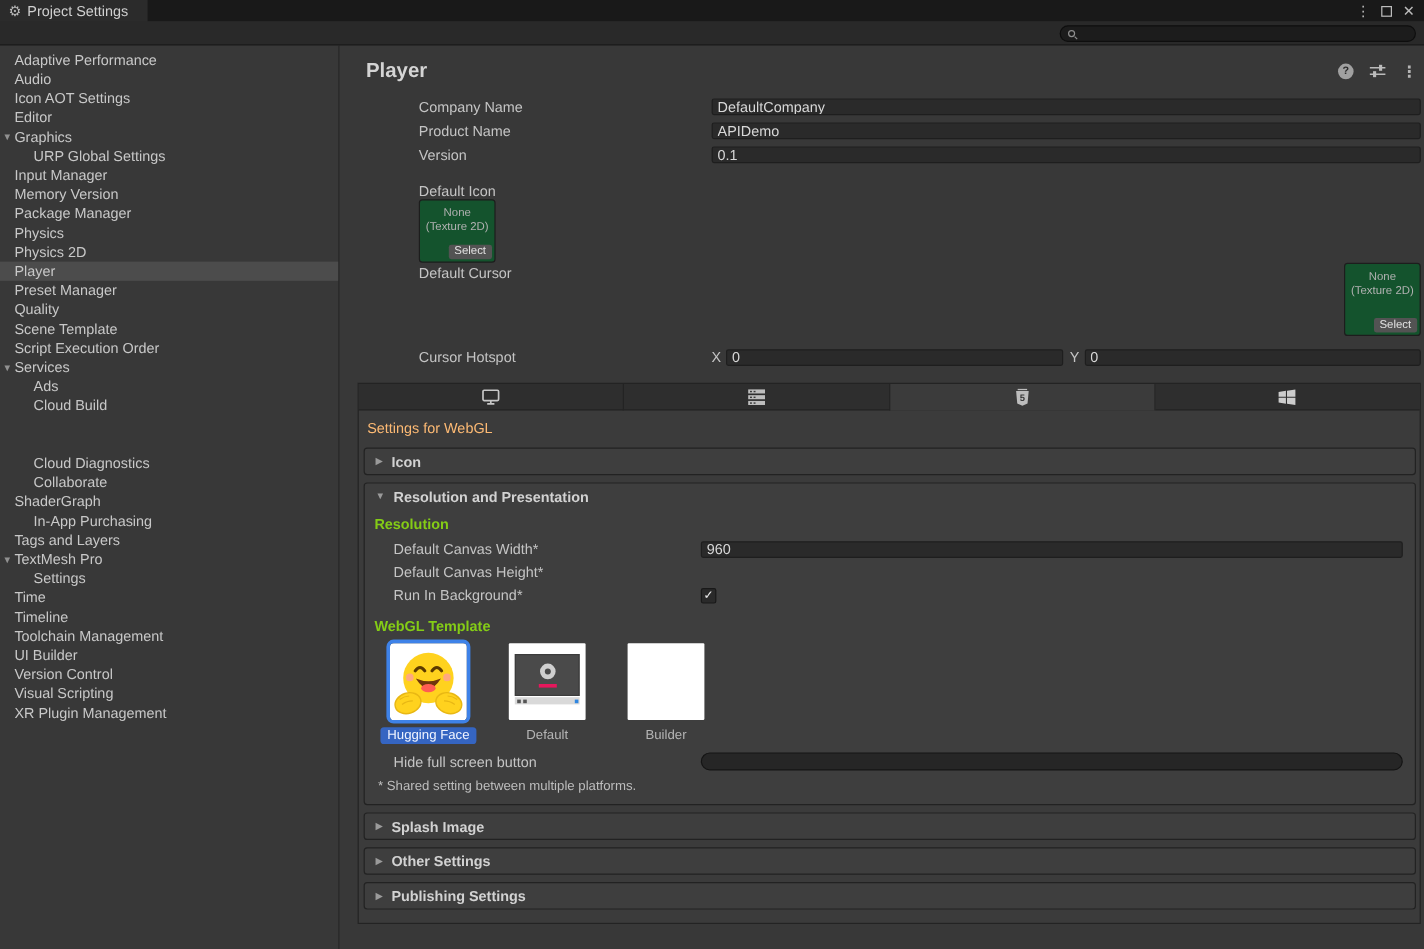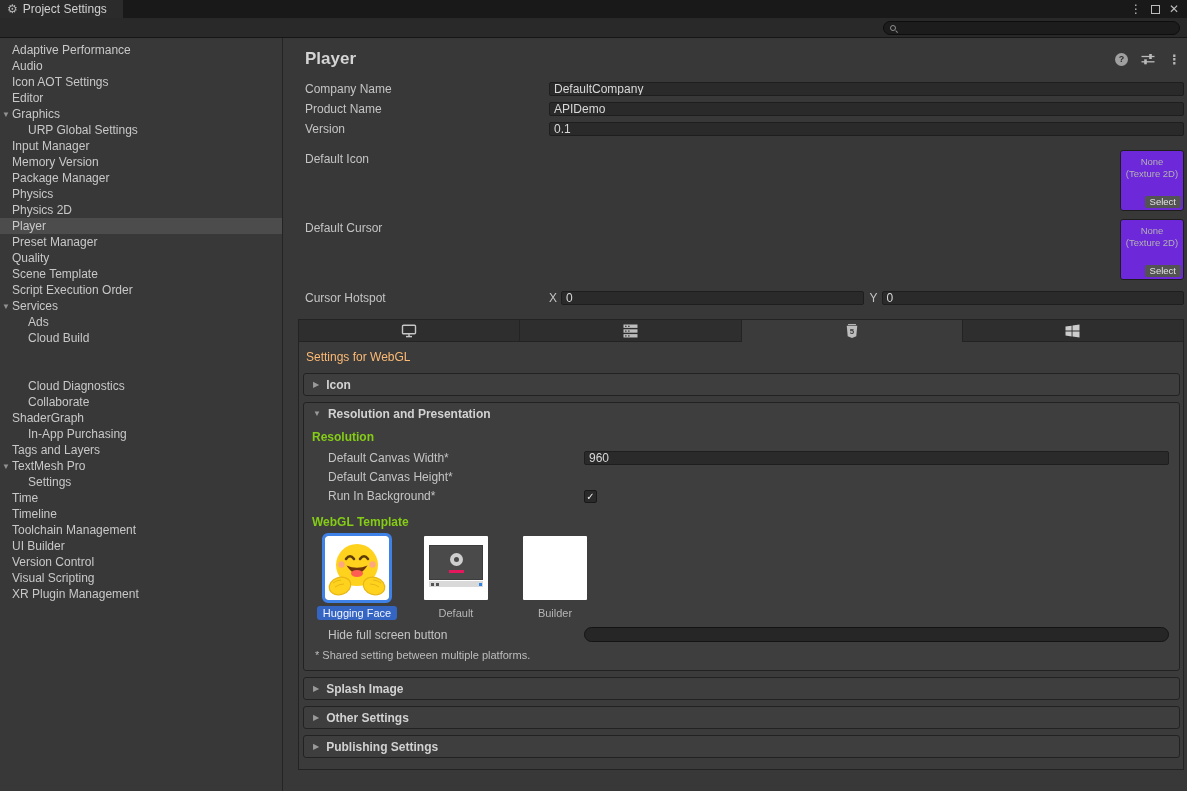--- a/index.html
+++ b/index.html
@@ -28,30 +28,30 @@
   .main { flex:1; background:#383838; padding:0 3px 0 22px; }
 
   
   .page-header { display:flex; align-items:center; height:26px; margin-top:8px; }
   .page-title { font-size:17px; font-weight:bold; color:#d4d4d4; }
   .header-icons { margin-left:auto; display:flex; gap:13px; align-items:center; padding-right:3px; }
   .help-ic { width:13px; height:13px; border-radius:50%; background:#a0a0a0; color:#2c2c2c; font-size:9px; font-weight:bold; text-align:center; line-height:13px; }
   .kebab { color:#b5b5b5; font-size:13px; font-weight:bold; line-height:1; }
 
   
-  .frows { margin-top:10px; }
+  .frows { margin-top:10px;margin-left:44px; }
   .frow { display:flex; align-items:center; margin-bottom:6px; }
   .flabel { width:244px; font-size:12px; color:#c4c4c4; flex-shrink:0; }
   .finput { flex:1; height:14px; background:#2a2a2a; border:1px solid #1e1e1e; border-radius:2px; color:#d8d8d8; font-size:12px; padding:0 4px; outline:none; font-family:inherit; }
   .obj-row { display:flex; align-items:flex-start; }
   .obj-row .flabel { padding-top:2px; }
   .spacer { flex:1; }
-  .texture-box { width:64px; height:61px; background:#6d28d9; border:1px solid #1d1d1d; border-radius:3px; position:relative; text-align:center; font-size:9.5px; color:#b2b2b2; padding-top:5px; line-height:12px; cursor:default; }
+  .texture-box { width:64px; height:61px; background:#14532d; border:1px solid #1d1d1d; border-radius:3px; position:relative; text-align:center; font-size:9.5px; color:#b2b2b2; padding-top:5px; line-height:12px; cursor:default; }
   .select-btn { position:absolute; right:2px; bottom:2px; background:#535353; color:#e3e3e3; font-size:9.5px; line-height:12px; padding:0 5px; border-radius:2px; cursor:default; }
-  .row-icon { height:69px; }
+  .row-icon { height:69px;flex-direction:column; }
   .row-cursor { height:67px; }
   .hotspot { display:flex; align-items:center; height:16px; margin-top:4px; }
   .axis { font-size:12px; color:#c4c4c4; width:12px; flex-shrink:0; }
   .axis-y { margin-left:6px; }
 
   
   .platform { margin-left:-7px; margin-top:13px; border:1px solid #232323; background:#3b3b3b; }
   .tabbar { display:flex; height:22px; background:#2e2e2e; }
   .tab { flex:1; display:flex; align-items:center; justify-content:center; border-right:1px solid #232323; border-bottom:1px solid #232323; cursor:default; }
   .tab:last-child { border-right:none; }

